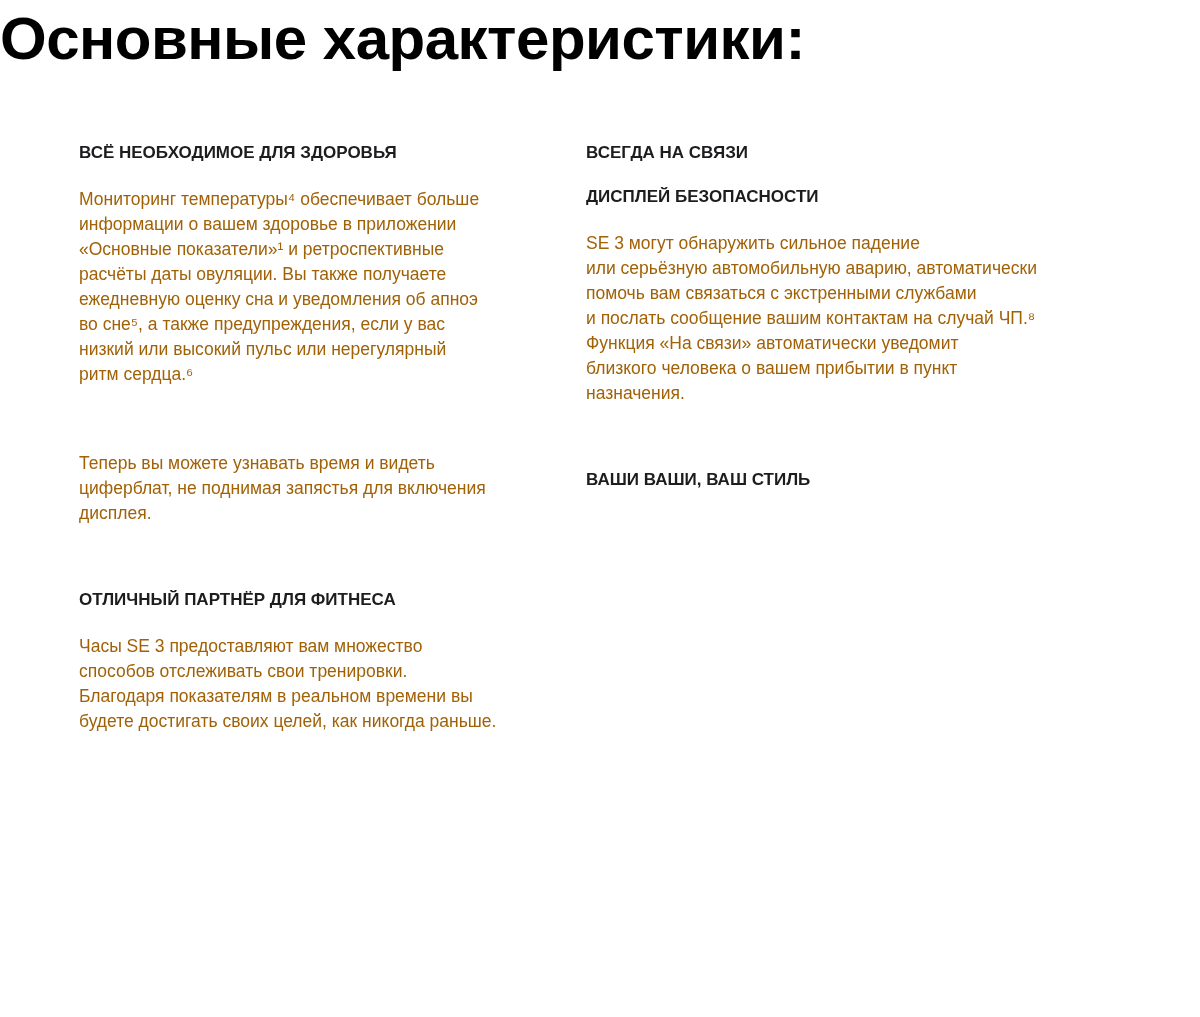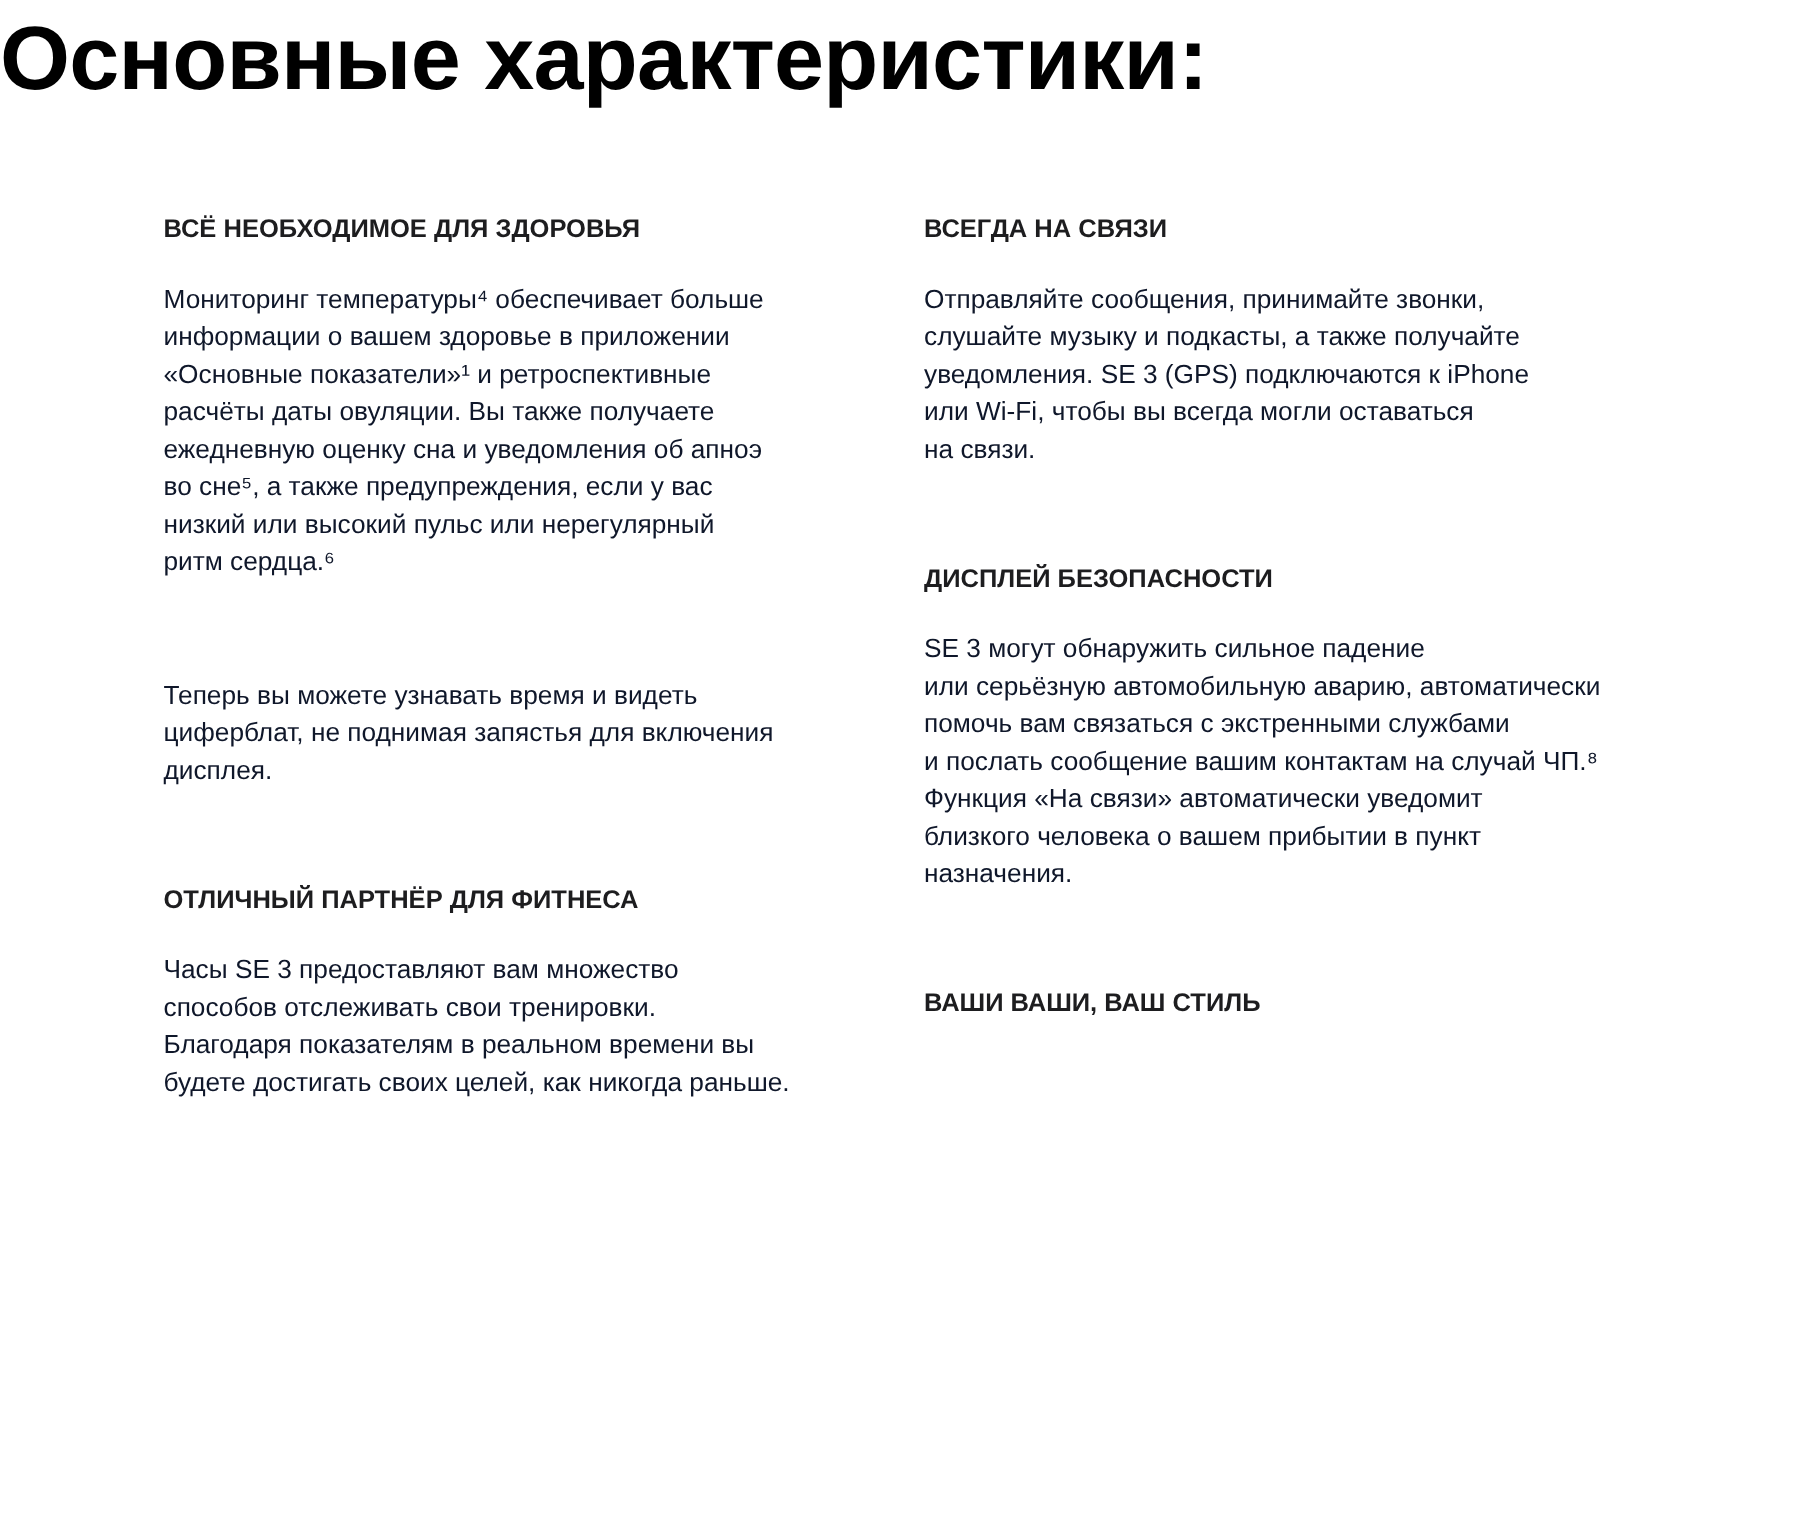--- a/index.html
+++ b/index.html
@@ -21,21 +21,21 @@
     text-align: left;
     font-size: 60px;
     line-height: 1.0;
     font-weight: 700;
     letter-spacing: -0.5px;
     color: #000000;
   }
   .content {
     display: flex;
     margin-top: 74px;
-    padding-left: 109px;
+    padding-left: 79px;
   }
   .col-left {
     width: 457px;
     margin-right: 50px;
     flex: none;
   }
   .col-right {
     width: 530px;
     flex: none;
   }
@@ -46,21 +46,21 @@
     font-weight: 700;
     letter-spacing: 0;
     color: #1d1d1f;
   }
   .section-body {
     margin: 0 0 64px 0;
     font-size: 17.5px;
     line-height: 25px;
     font-weight: 400;
     white-space: pre;
-    color: #0f172a;
+    color: #a16207;
   }
   .feature-section:last-child .section-body {
     margin-bottom: 0;
   }
 </style>
 </head>
 <body>
 
 <h1 class="page-title">Основные характеристики:</h1>
 
@@ -94,25 +94,20 @@
 Благодаря показателям в реальном времени вы
 будете достигать своих целей, как никогда раньше.</p>
     </section>
 
   </div>
 
   <div class="col-right">
 
     <section class="feature-section">
       <h3 class="section-heading">ВСЕГДА НА СВЯЗИ</h3>
-      <p class="section-body">Отправляйте сообщения, принимайте звонки,
-слушайте музыку и подкасты, а также получайте
-уведомления. SE 3 (GPS) подключаются к iPhone
-или Wi-Fi, чтобы вы всегда могли оставаться
-на связи.</p>
     </section>
 
     <section class="feature-section">
       <h3 class="section-heading">ДИСПЛЕЙ БЕЗОПАСНОСТИ</h3>
       <p class="section-body">SE 3 могут обнаружить сильное падение
 или серьёзную автомобильную аварию, автоматически
 помочь вам связаться с экстренными службами
 и послать сообщение вашим контактам на случай ЧП.⁸
 Функция «На связи» автоматически уведомит
 близкого человека о вашем прибытии в пункт

